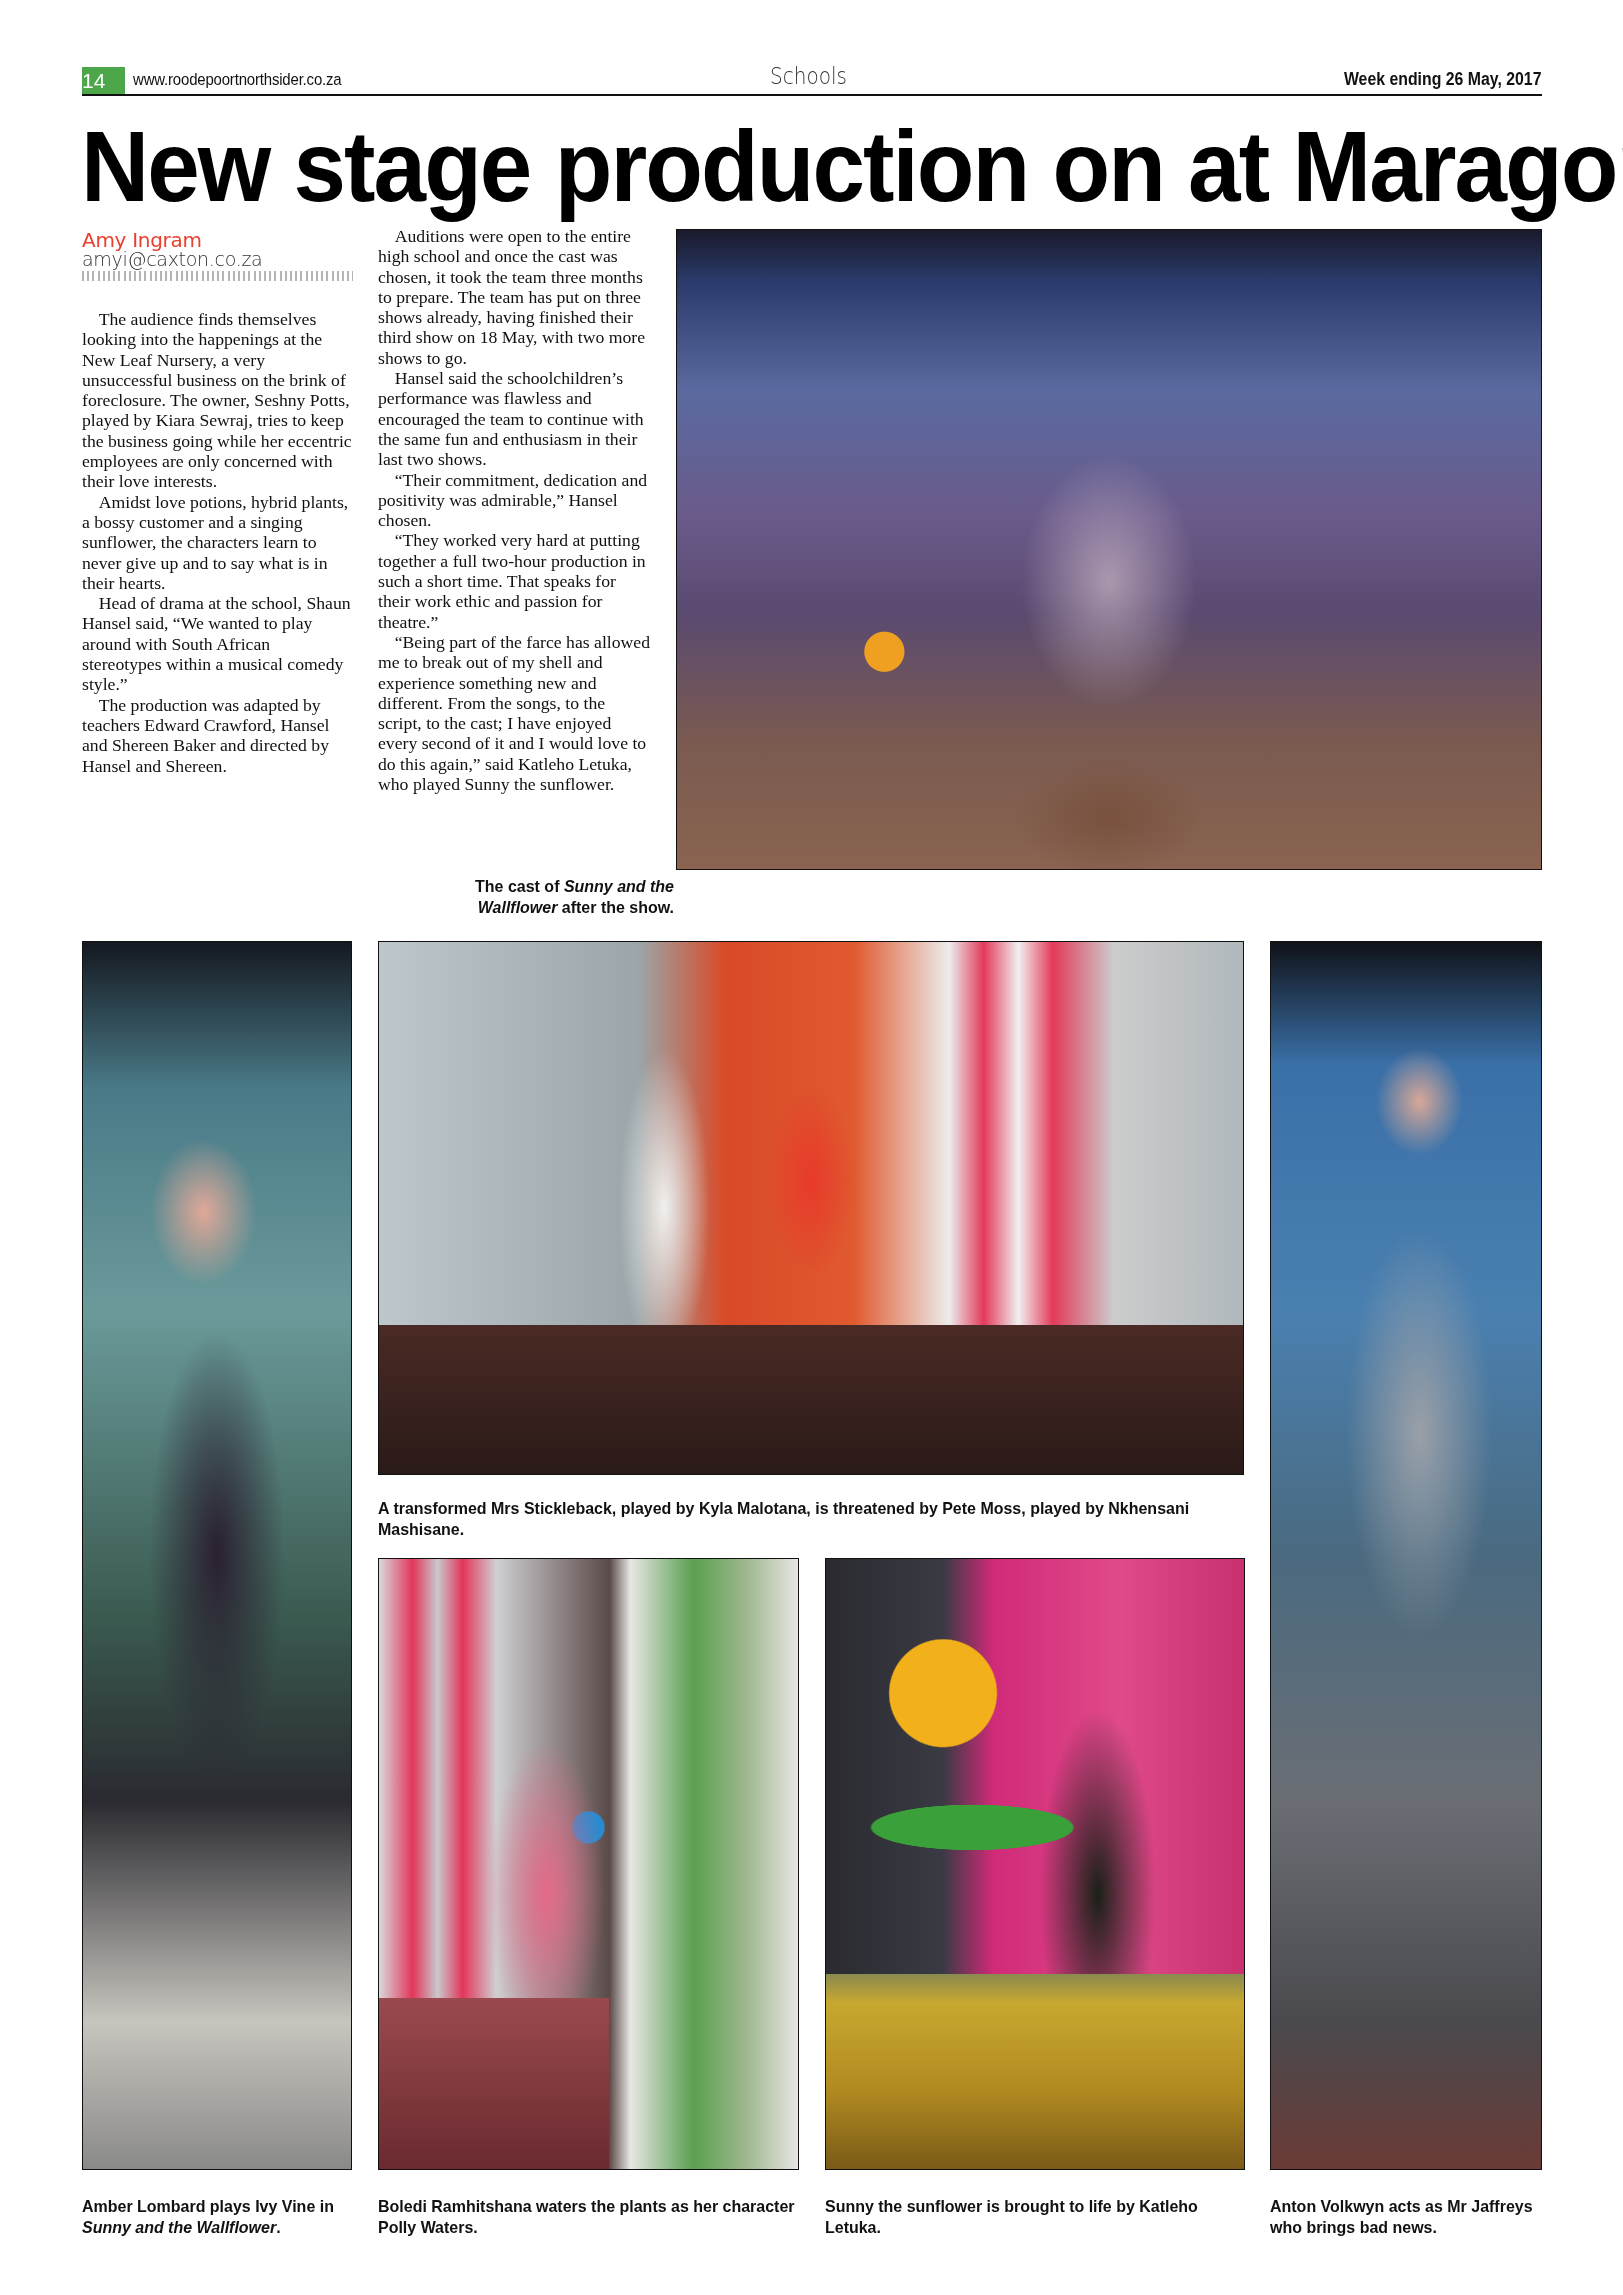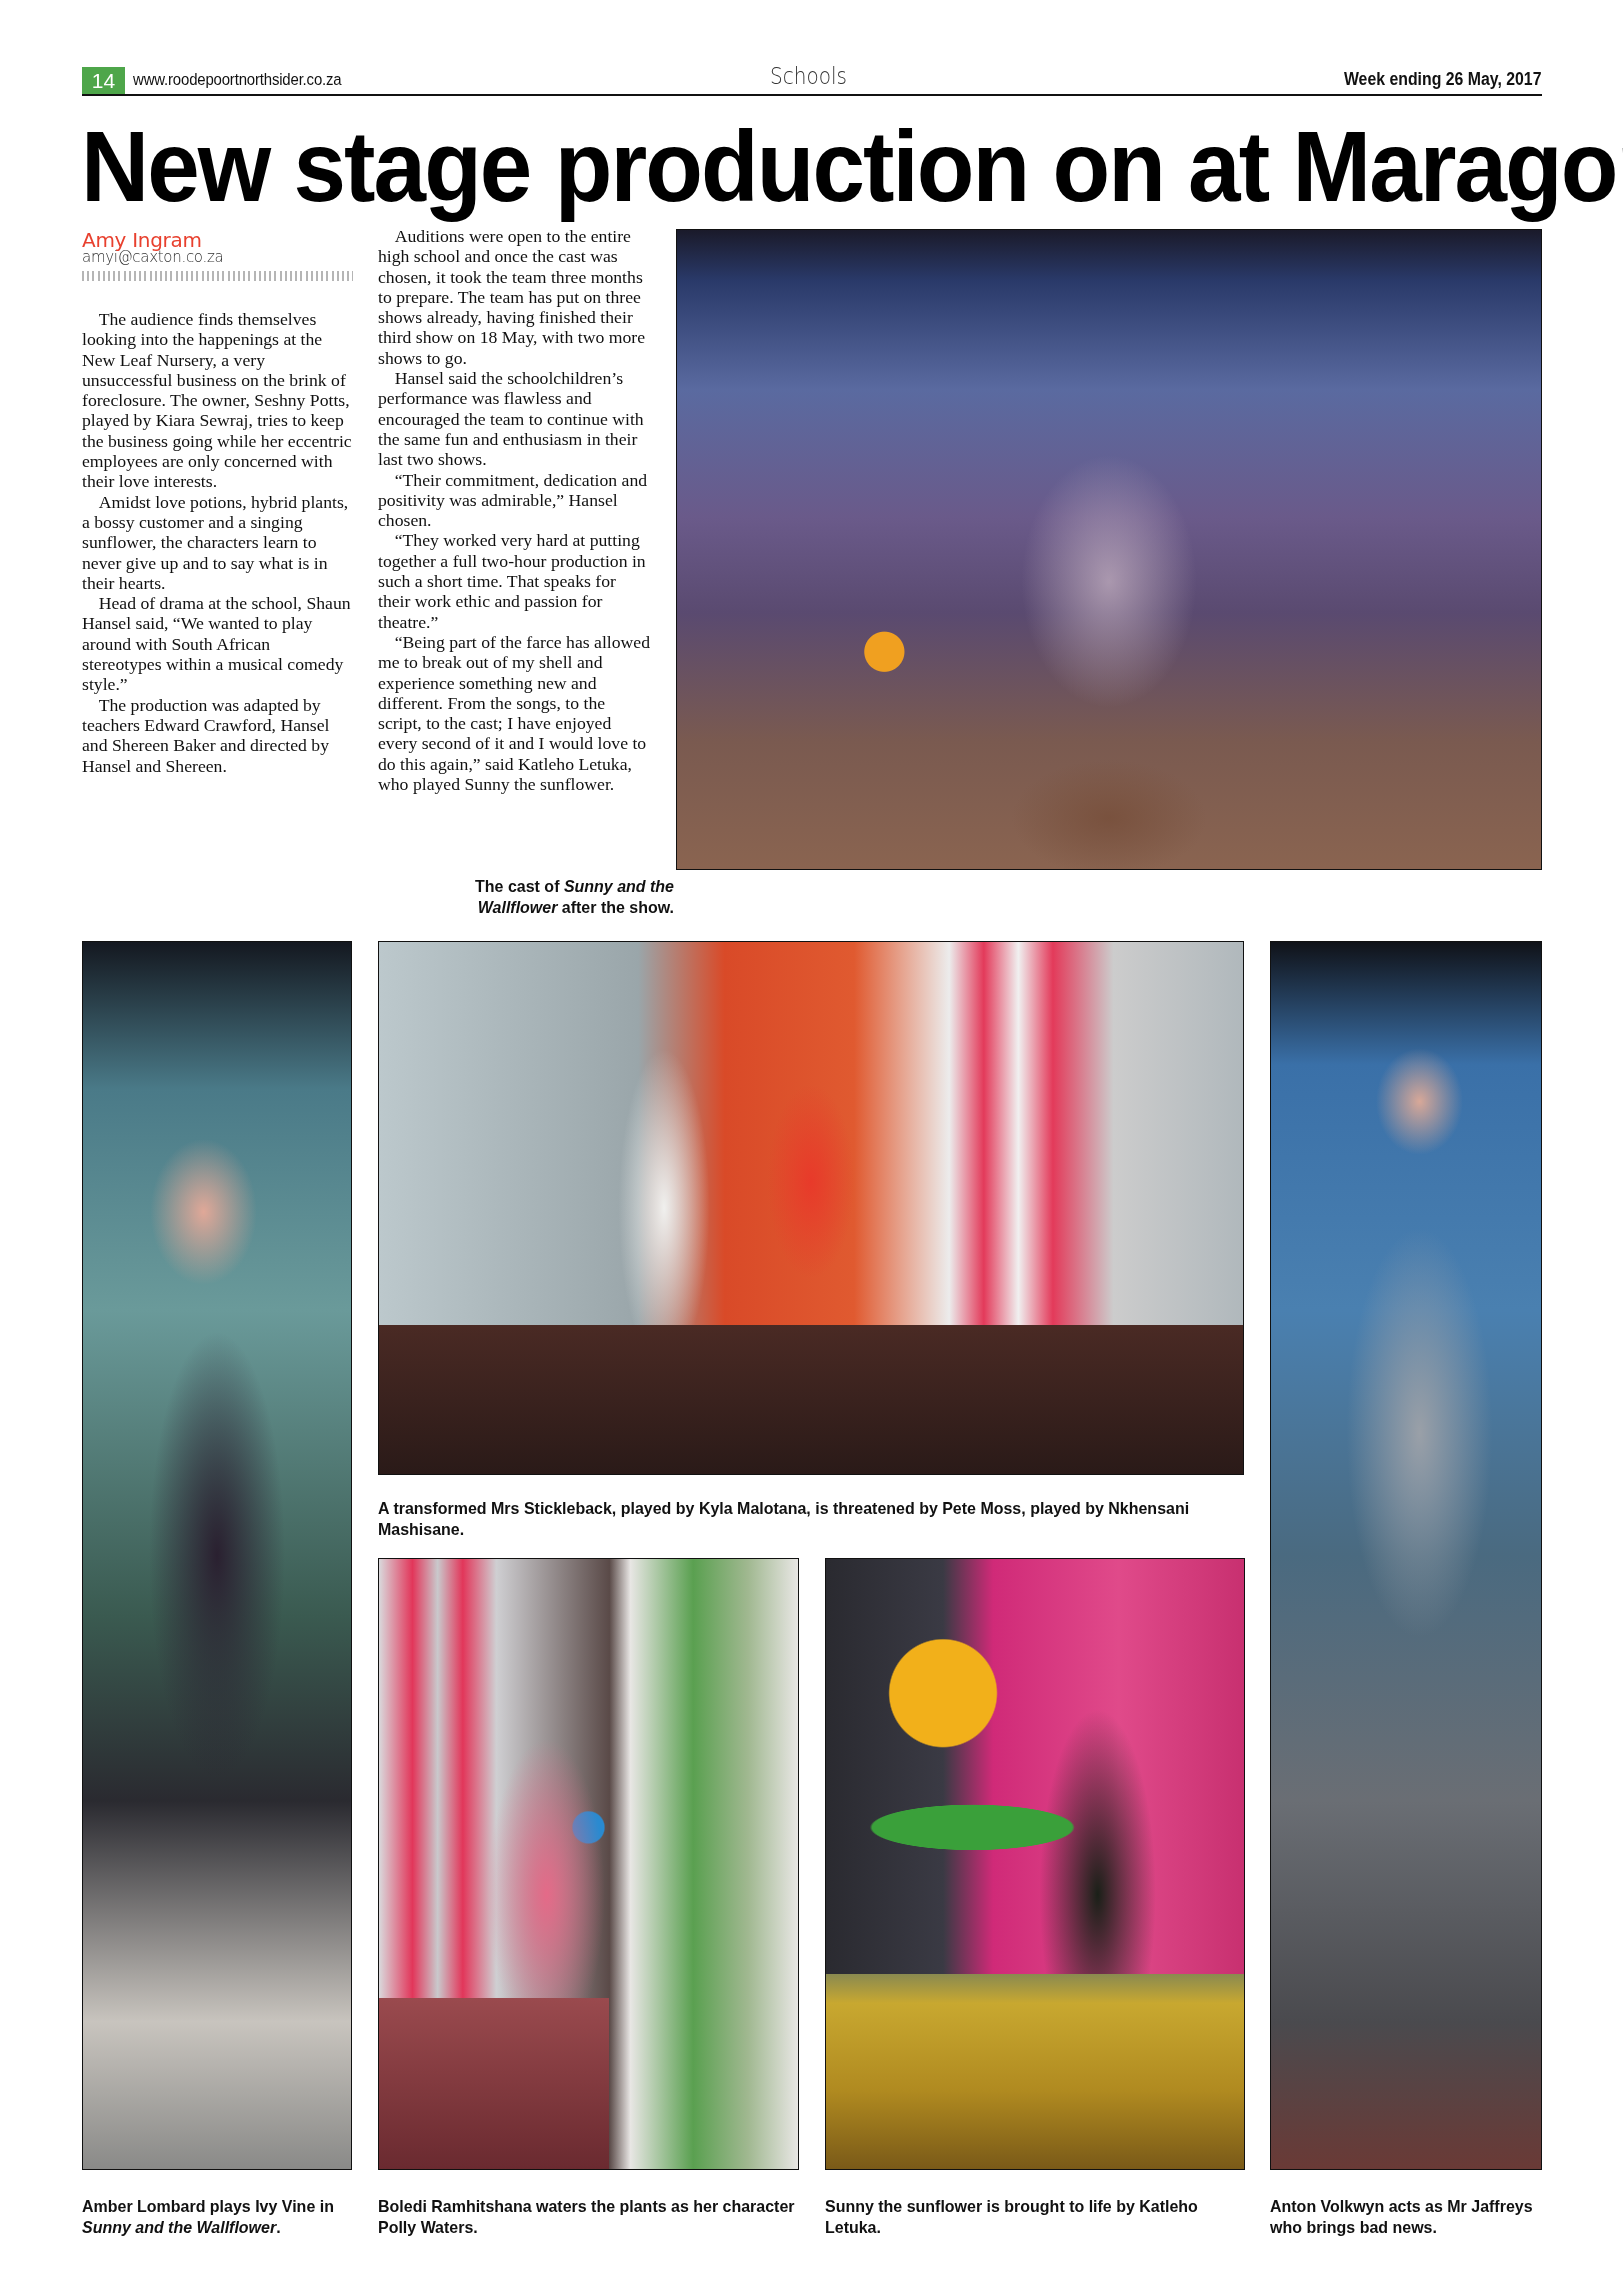--- a/index.html
+++ b/index.html
@@ -3,32 +3,32 @@
 <meta charset="utf-8">
 <style>
   * { box-sizing: border-box; margin: 0; padding: 0; }
   html, body { width: 1624px; height: 2295px; background: #ffffff; overflow: hidden; }
   body { position: relative; font-family: "Liberation Serif", serif; color: #111; }
 
   .abs { position: absolute; }
 
   
   .folio { left: 82px; top: 67px; width: 43px; height: 28px; background: #4ea64a; color: #fff;
-           font-family: "Liberation Sans", sans-serif; font-size: 21px; line-height: 28px; text-align: center; }
+           font-family: "Liberation Sans", sans-serif; font-size: 21px; line-height: 28px; text-align: left; }
   .site-url { left: 133px; top: 69px; font-family: "Liberation Sans", sans-serif; font-size: 17.4px; letter-spacing: -0.2px; transform: scaleX(0.86); transform-origin: left center; color: #111; }
   .section-name { left: 770px; top: 62px; font-family: "DejaVu Sans", sans-serif; font-weight: 200; font-size: 23.6px; color: #333; transform: scaleX(0.85); transform-origin: left center; }
   .issue-date { right: 83px; top: 69px; font-family: "Liberation Sans", sans-serif; font-weight: 700; font-size: 18px; transform: scaleX(0.88); transform-origin: right center; }
   .header-rule { left: 82px; top: 94px; width: 1460px; height: 2.1px; background: #111; }
 
   
   .headline { left: 81px; top: 111px; font-family: "Liberation Sans", sans-serif; font-size: 101px; line-height: 111px; letter-spacing: -2.1px; color: #000; white-space: nowrap; transform: scaleX(0.935); transform-origin: left top; }
 
   
   .byline-name { left: 82px; top: 228px; font-family: "DejaVu Sans", sans-serif; font-size: 20px; color: #e8402e; letter-spacing: -0.3px; }
-  .byline-email { left: 82px; top: 248px; font-family: "DejaVu Sans", sans-serif; font-size: 15px; color: #333; font-weight: 300; letter-spacing: -0.3px; }
+  .byline-email { left: 82px; top: 248px; font-family: "DejaVu Sans", sans-serif; font-size: 19px; color: #333; font-weight: 300; letter-spacing: -0.3px; }
   .byline-rule { left: 82px; top: 271px; width: 271px; height: 9.7px;
                  background: repeating-linear-gradient(90deg, #b5b5b5 0 2.1px, transparent 2.1px 5.2px); }
 
   
   .body-col { font-family: "Liberation Serif", serif; font-size: 17.7px; line-height: 20.3px; color: #111; }
   .body-col p { text-indent: 0; }
   .body-col p.indent { text-indent: 16.7px; }
   .col1 { left: 82px; top: 309px; width: 272px; }
   .col2 { left: 378px; top: 226px; width: 274px; }
 

